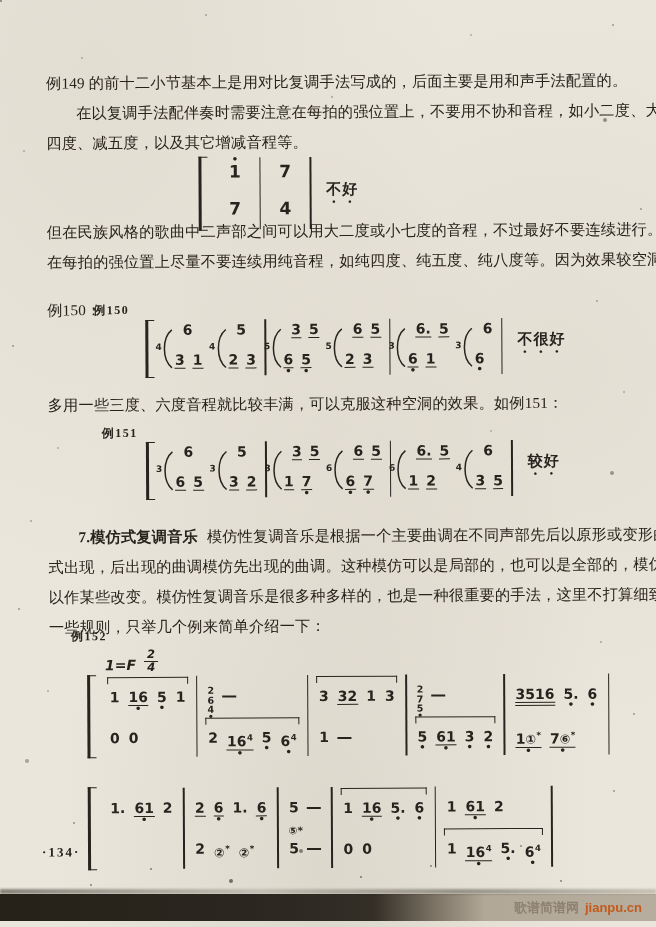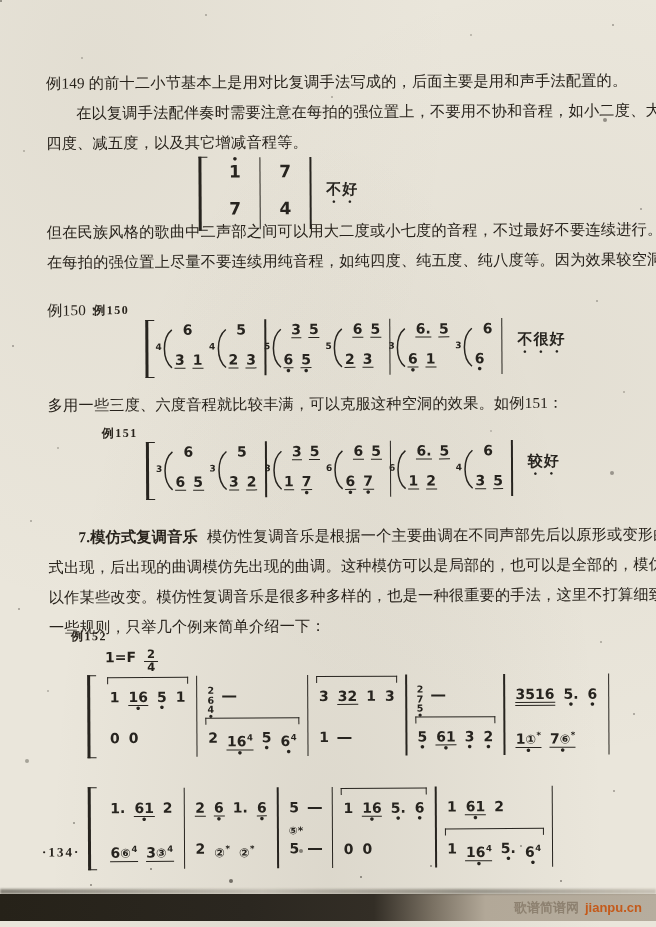--- a/index.html
+++ b/index.html
@@ -60,22 +60,22 @@
   .crow{display:flex;gap:7px;}
   .arc{position:absolute;left:3px;top:12px;}
   .iv{position:absolute;left:-2px;top:25px;font-size:9px;font-weight:bold;}
   .qlabel{display:flex;gap:1px;margin-left:15px;}
   .system .qlabel{align-self:center;}
   .exrow .qlabel{margin-top:16px;}
   .qc{display:inline-flex;flex-direction:column;align-items:center;}
   .qt{font-family:"Liberation Serif","DejaVu Serif",serif;font-weight:bold;font-size:15px;line-height:16px;}
   .qd{font-size:9px;line-height:6px;margin-top:2px;}
   
-  .keyline{position:absolute;left:104px;top:648px;display:flex;align-items:flex-start;gap:8px;
-    font-family:"DejaVu Sans",sans-serif;font-weight:bold;font-size:14px;}
+  .keyline{position:absolute;left:104px;top:648px;display:flex;align-items:flex-end;gap:8px;
+    font-family:"DejaVu Sans",sans-serif;font-weight:bold;font-size:14px;font-style:italic;}
   .meter{display:inline-flex;flex-direction:column;align-items:center;font-size:11.5px;line-height:11.5px;}
   .mtop{border-bottom:1.5px solid #26221c;padding:0 3px;}
   .titleline{position:absolute;left:405px;top:652px;font-family:"Liberation Serif","DejaVu Serif",serif;
     font-weight:bold;font-size:12.5px;letter-spacing:.5px;display:flex;gap:15px;}
   .pageno{position:absolute;left:40px;top:843px;font-family:"Liberation Serif",serif;font-weight:bold;
     font-size:13px;letter-spacing:2px;}
   .band{position:absolute;left:0;right:0;top:894px;height:27px;
     background:linear-gradient(90deg,#262219 0%,#2b2720 38%,#332e26 57%,#7a7163 66%,#b2a898 74%,#b6ad9e 100%);}
   .band::before{content:'';position:absolute;left:0;right:0;top:-5px;height:5px;
     background:linear-gradient(90deg,rgba(38,34,25,.5),rgba(38,34,25,.15) 40%,rgba(38,34,25,.4) 70%,rgba(120,110,95,.3));
@@ -784,32 +784,20 @@
                 <span class="nmain">61</span>
                 <span class="ndb">•</span>
               </span>
               <span class="note">
                 <span class="nda">&nbsp;</span>
                 <span class="nmain">2</span>
                 <span class="ndb">&nbsp;</span>
               </span>
             </span>
             <span class="brk"></span>
-            <span class="vrow">
-              <span class="note u1">
-                <span class="nda">&nbsp;</span>
-                <span class="nmain">6<span class="circ">⑥</span><sup class="nsup">4</sup></span>
-                <span class="ndb">&nbsp;</span>
-              </span>
-              <span class="note u1">
-                <span class="nda">&nbsp;</span>
-                <span class="nmain">3<span class="circ">③</span><sup class="nsup">4</sup></span>
-                <span class="ndb">&nbsp;</span>
-              </span>
-            </span>
           </span>
           <span class="sysbar"></span>
           <span class="measure">
             <span class="brk"></span>
             <span class="vrow">
               <span class="note u1">
                 <span class="nda">&nbsp;</span>
                 <span class="nmain">2</span>
                 <span class="ndb">&nbsp;</span>
               </span>

